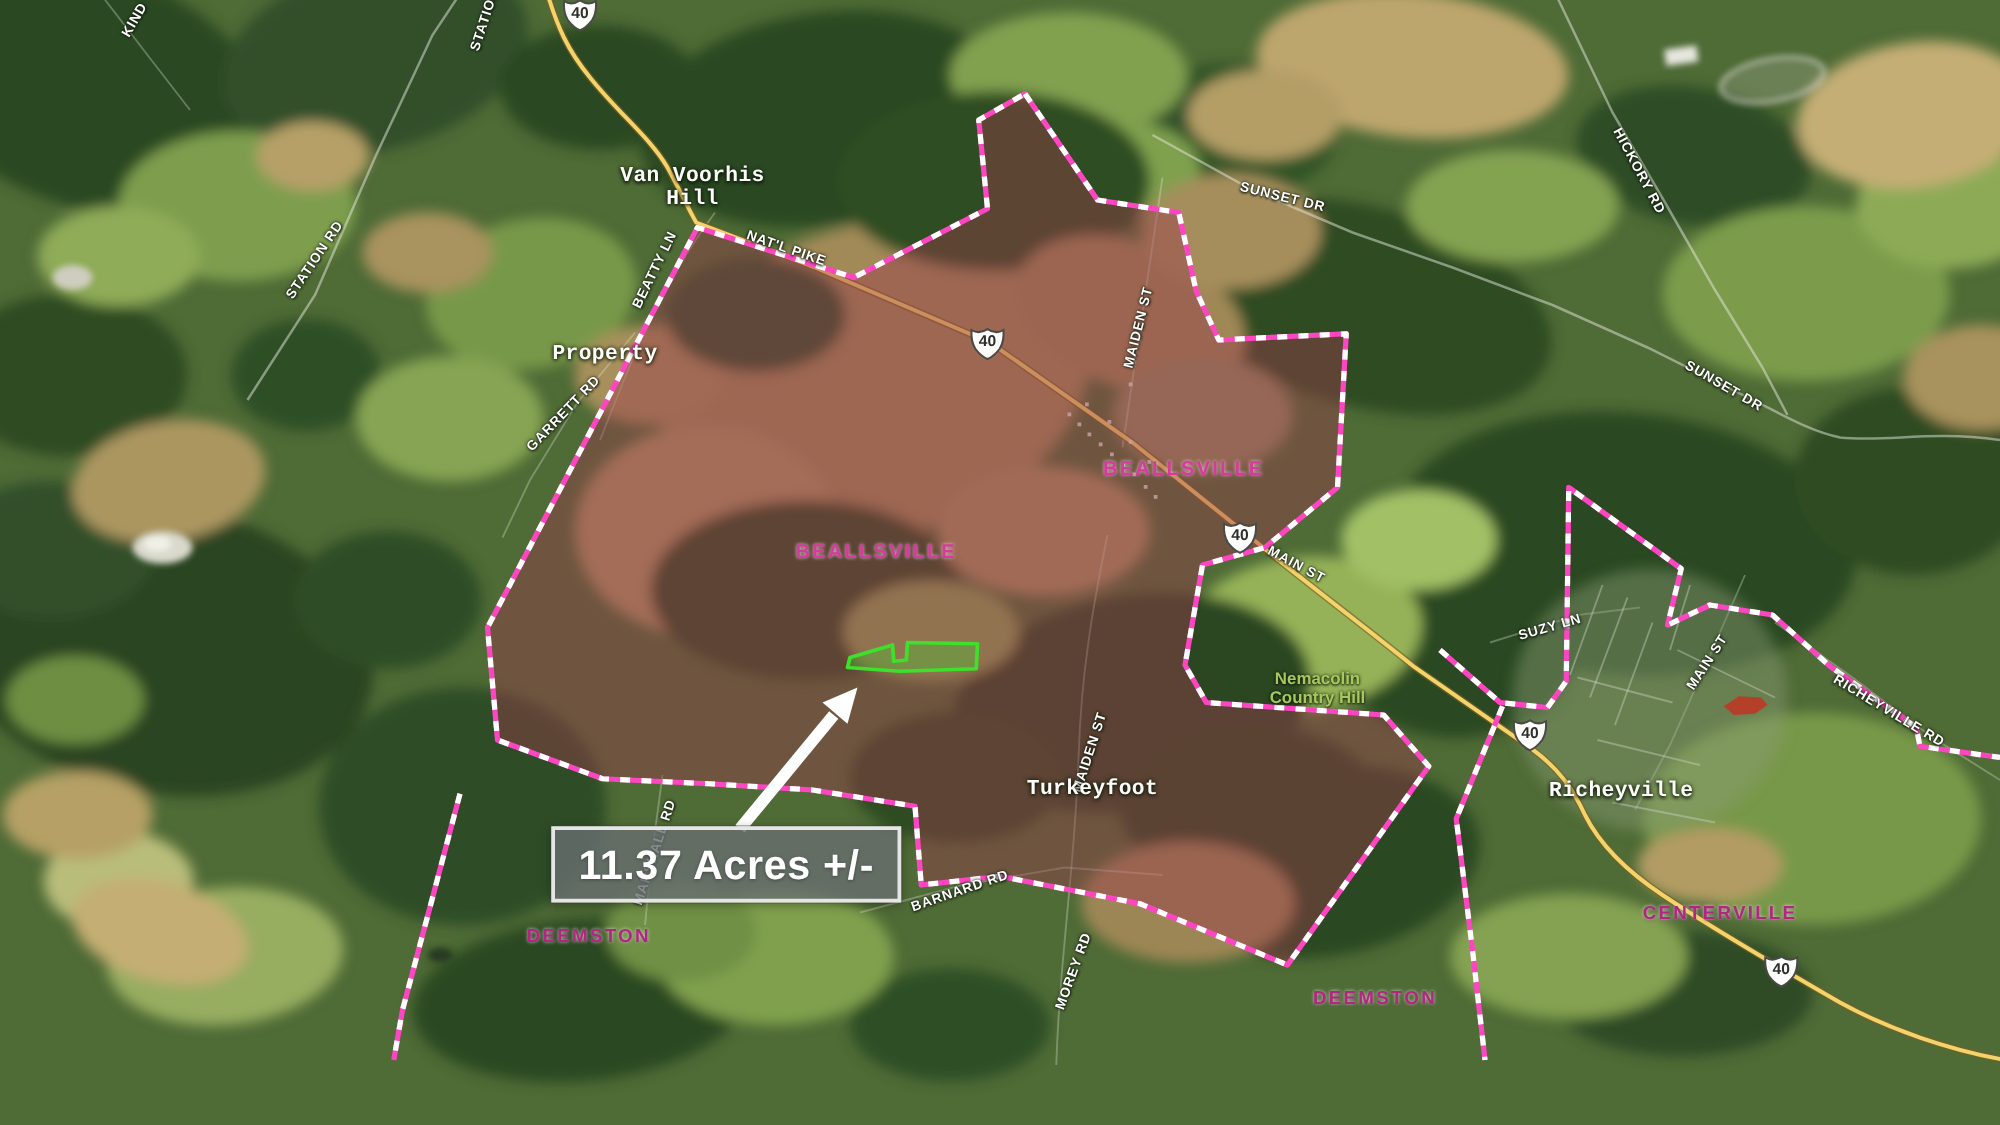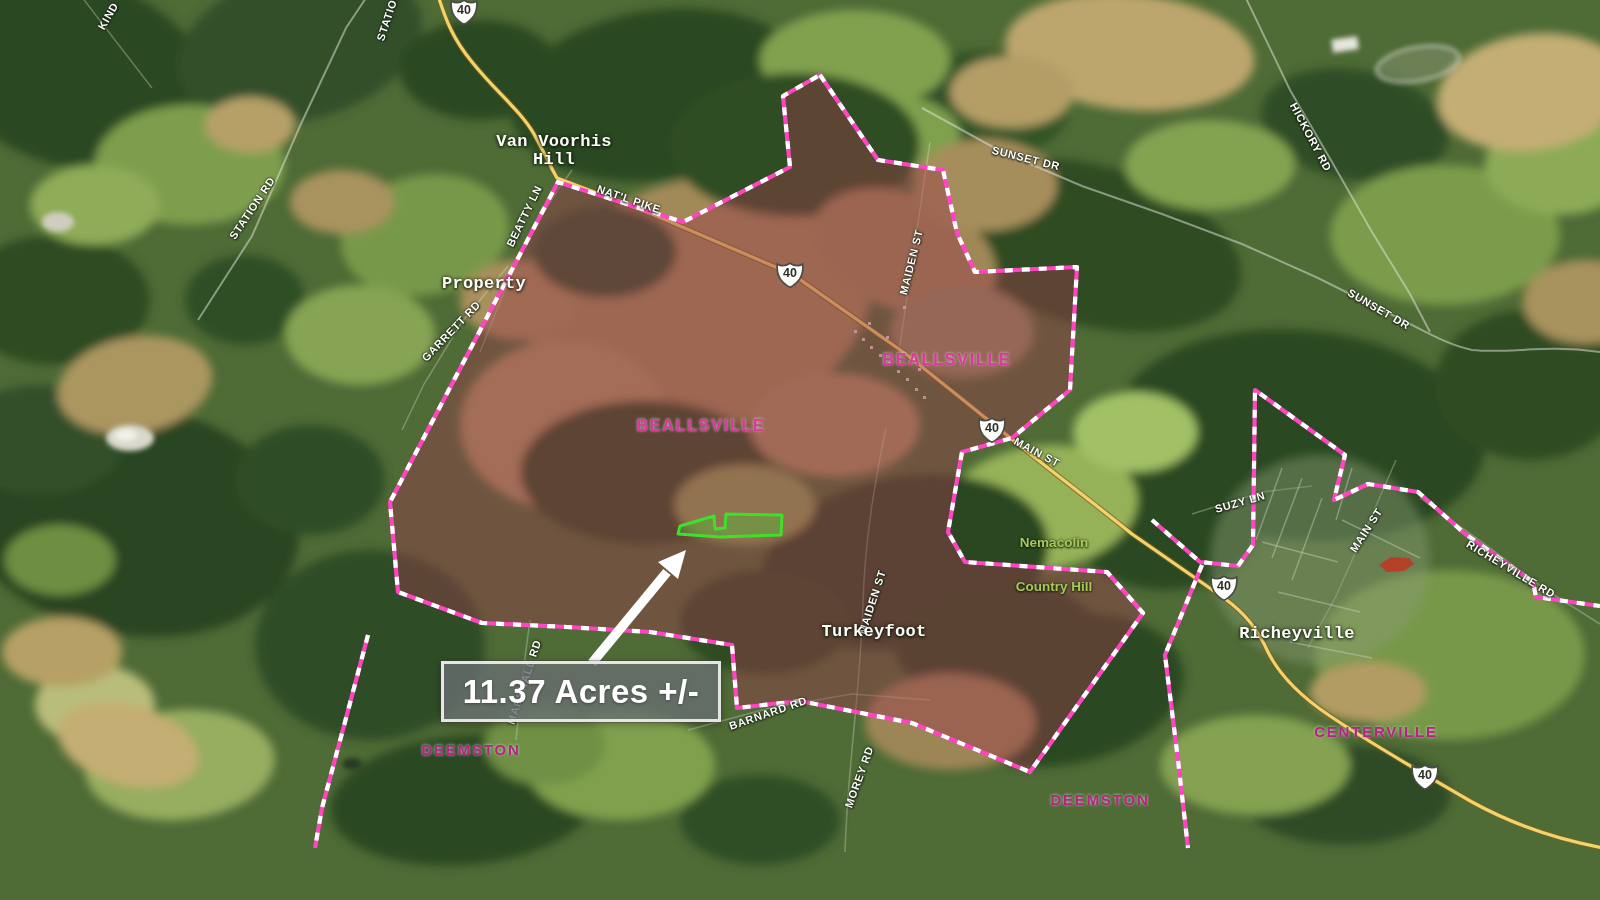--- a/index.html
+++ b/index.html
@@ -12,25 +12,25 @@
   .road-label{position:absolute;transform:translate(-50%,-50%) rotate(var(--r,0deg));
     font-weight:bold;font-size:11px;color:#fff;letter-spacing:.7px;white-space:nowrap;
     text-shadow:0 1px 2px rgba(15,25,8,.95),0 0 3px rgba(15,25,8,.85),0 0 1px rgba(0,0,0,.9);}
   .place-label{position:absolute;transform:translate(-50%,-50%);text-align:center;
     font-weight:bold;font-size:17px;color:#fdfdfa;letter-spacing:.3px;line-height:1.05;white-space:nowrap;
     text-shadow:0 1px 3px rgba(10,20,5,.95),0 0 4px rgba(10,20,5,.8);}
   .place-label span{display:block;font-family:Liberation Mono, monospace;}
   .town-label{position:absolute;transform:translate(-50%,-50%);font-weight:bold;font-size:15px;
     color:var(--town-dark,#b1267f);letter-spacing:1.8px;white-space:nowrap;
     text-shadow:0 0 3px rgba(255,255,255,.8),0 1px 2px rgba(70,0,45,.35);}
-  .town-label.bright{color:var(--town-bright,#d63a9b);font-size:16px;}
+  .town-label.bright{color:var(--town-bright,#d63a9b);font-size:16px;margin-top:16px;}
   .park-label{position:absolute;transform:translate(-50%,-50%);text-align:center;
     font-weight:bold;font-size:13.5px;color:var(--park-green,#a8c85e);line-height:1.1;white-space:nowrap;
     text-shadow:0 1px 2px rgba(15,25,5,.95),0 0 3px rgba(15,25,5,.8);}
-  .park-label span{display:block;margin-top:29px;}
+  .park-label span{display:block;}
 
   
   .shield{position:absolute;width:30px;height:28px;transform:translate(-50%,-50%);}
   .shield svg{position:absolute;inset:0;}
   .shield .num{position:absolute;inset:0;display:flex;align-items:center;justify-content:center;
     padding-bottom:4px;font-weight:bold;font-size:12.5px;color:#2e2e2a;}
 
   
   .callout{position:absolute;left:441px;top:661px;width:280px;height:61px;z-index:6;
     background:rgba(104,110,113,.8);border:3px solid #e5e5e5;box-sizing:border-box;

